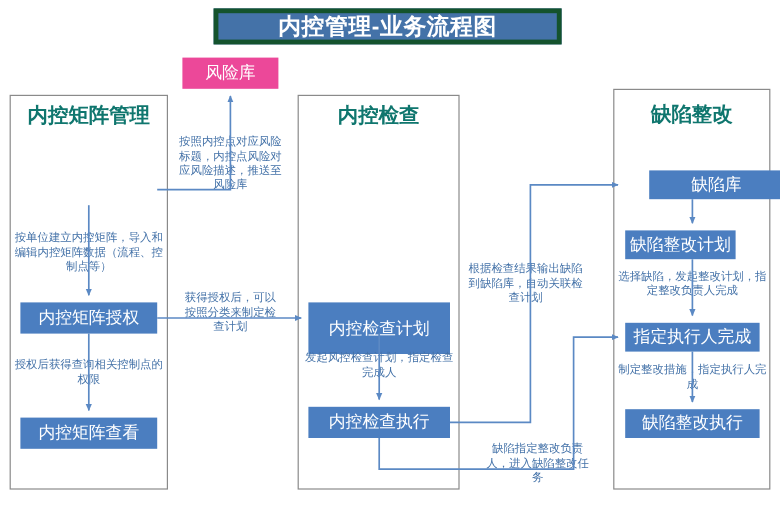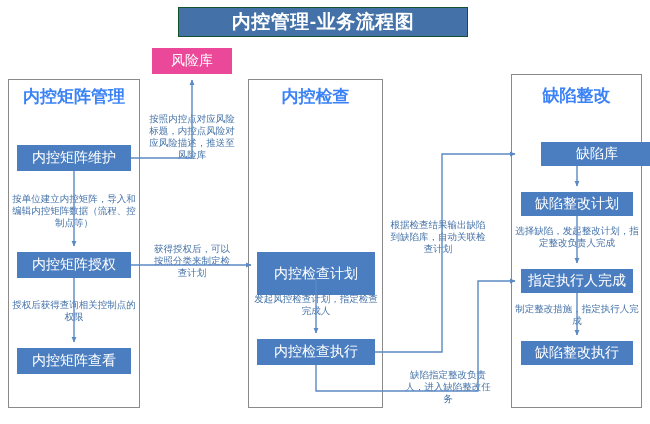--- a/index.html
+++ b/index.html
@@ -10,38 +10,38 @@
     overflow:hidden;
     position:relative;
   }
   #canvas{position:absolute;left:0;top:0;width:650px;height:424px;}
 
   
   .title-bar{
     position:absolute;
     left:178px;top:7px;width:290px;height:30px;
     background:#4472a8;
-    border:1px solid #14532d;
+    border:4px solid #14532d;
     display:flex;align-items:center;justify-content:center;
     color:#ffffff;
     font-size:19px;font-weight:bold;letter-spacing:0.5px;
     box-sizing:border-box;
   }
 
   
   .panel{
     position:absolute;
     background:#ffffff;
     border:1px solid #8a8a8a;
     box-sizing:border-box;
   }
   .panel-title{
     position:absolute;
     text-align:center;
-    color:#3b82f6;
+    color:#0f766e;
     font-size:17px;
     font-weight:bold;
     line-height:21px;
   }
 
   
   .box{
     position:absolute;
     background:#4b7ec0;
     color:#ffffff;
@@ -71,21 +71,20 @@
 
 <div id="canvas">
 
   <div class="title-bar">内控管理-业务流程图</div>
 
   <div class="box orange" style="left:152px;top:48px;width:80px;height:26px;font-size:14px;">风险库</div>
 
   <div class="panel" style="left:8px;top:79px;width:132px;height:329px;"></div>
   <div class="panel-title" style="left:12px;top:86px;width:124px;">内控矩阵管理</div>
 
-  <div class="box" style="left:17px;top:145px;width:114px;height:26px;">内控矩阵维护</div>
 
   <div class="note" style="left:10px;top:193px;width:128px;">按单位建立内控矩阵，导入和编辑内控矩阵数据（流程、控制点等）</div>
 
   <div class="box" style="left:17px;top:252px;width:114px;height:26px;">内控矩阵授权</div>
 
   <div class="note" style="left:12px;top:299px;width:124px;">授权后获得查询相关控制点的权限</div>
 
   <div class="box" style="left:17px;top:348px;width:114px;height:26px;">内控矩阵查看</div>
 
   <div class="panel" style="left:248px;top:79px;width:135px;height:329px;"></div>
@@ -95,21 +94,21 @@
 
   <div class="note" style="left:252px;top:293px;width:128px;">发起风控检查计划，指定检查完成人</div>
 
   <div class="box" style="left:257px;top:339px;width:118px;height:26px;">内控检查执行</div>
 
   <div class="panel" style="left:511px;top:74px;width:131px;height:334px;"></div>
   <div class="panel-title" style="left:515px;top:85px;width:123px;">缺陷整改</div>
 
   <div class="box" style="left:521px;top:142px;width:112px;height:24px;margin-left:20px;">缺陷库</div>
 
-  <div class="box" style="left:521px;top:192px;width:112px;height:24px;">缺陷整改计划</div>
+  <div class="box" style="left:521px;top:192px;width:92px;height:24px;">缺陷整改计划</div>
 
   <div class="note" style="left:513px;top:225px;width:128px;">选择缺陷，发起整改计划，指定整改负责人完成</div>
 
   <div class="box" style="left:521px;top:269px;width:112px;height:24px;">指定执行人完成</div>
 
   <div class="note" style="left:515px;top:303px;width:124px;">制定整改措施，指定执行人完成</div>
 
   <div class="box" style="left:521px;top:341px;width:112px;height:24px;">缺陷整改执行</div>
 
   <div class="note" style="left:148px;top:113px;width:88px;">按照内控点对应风险标题，内控点风险对应风险描述，推送至风险库</div>

